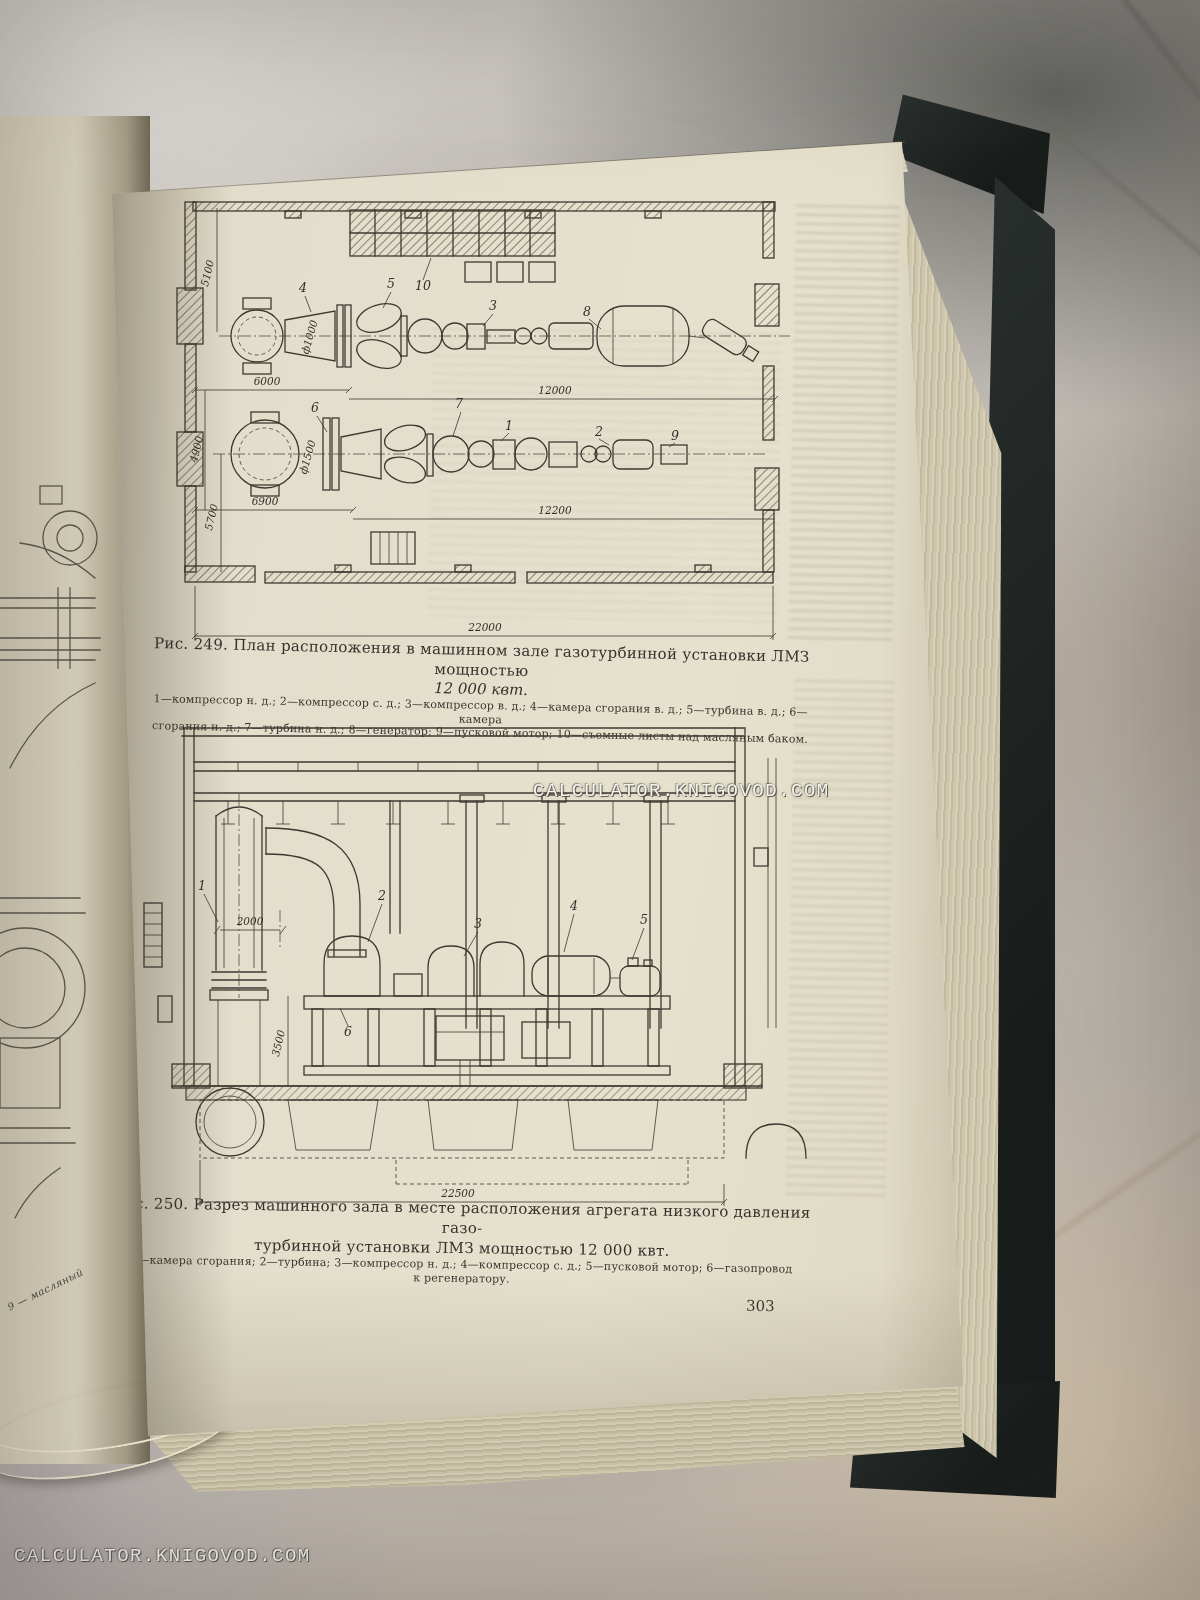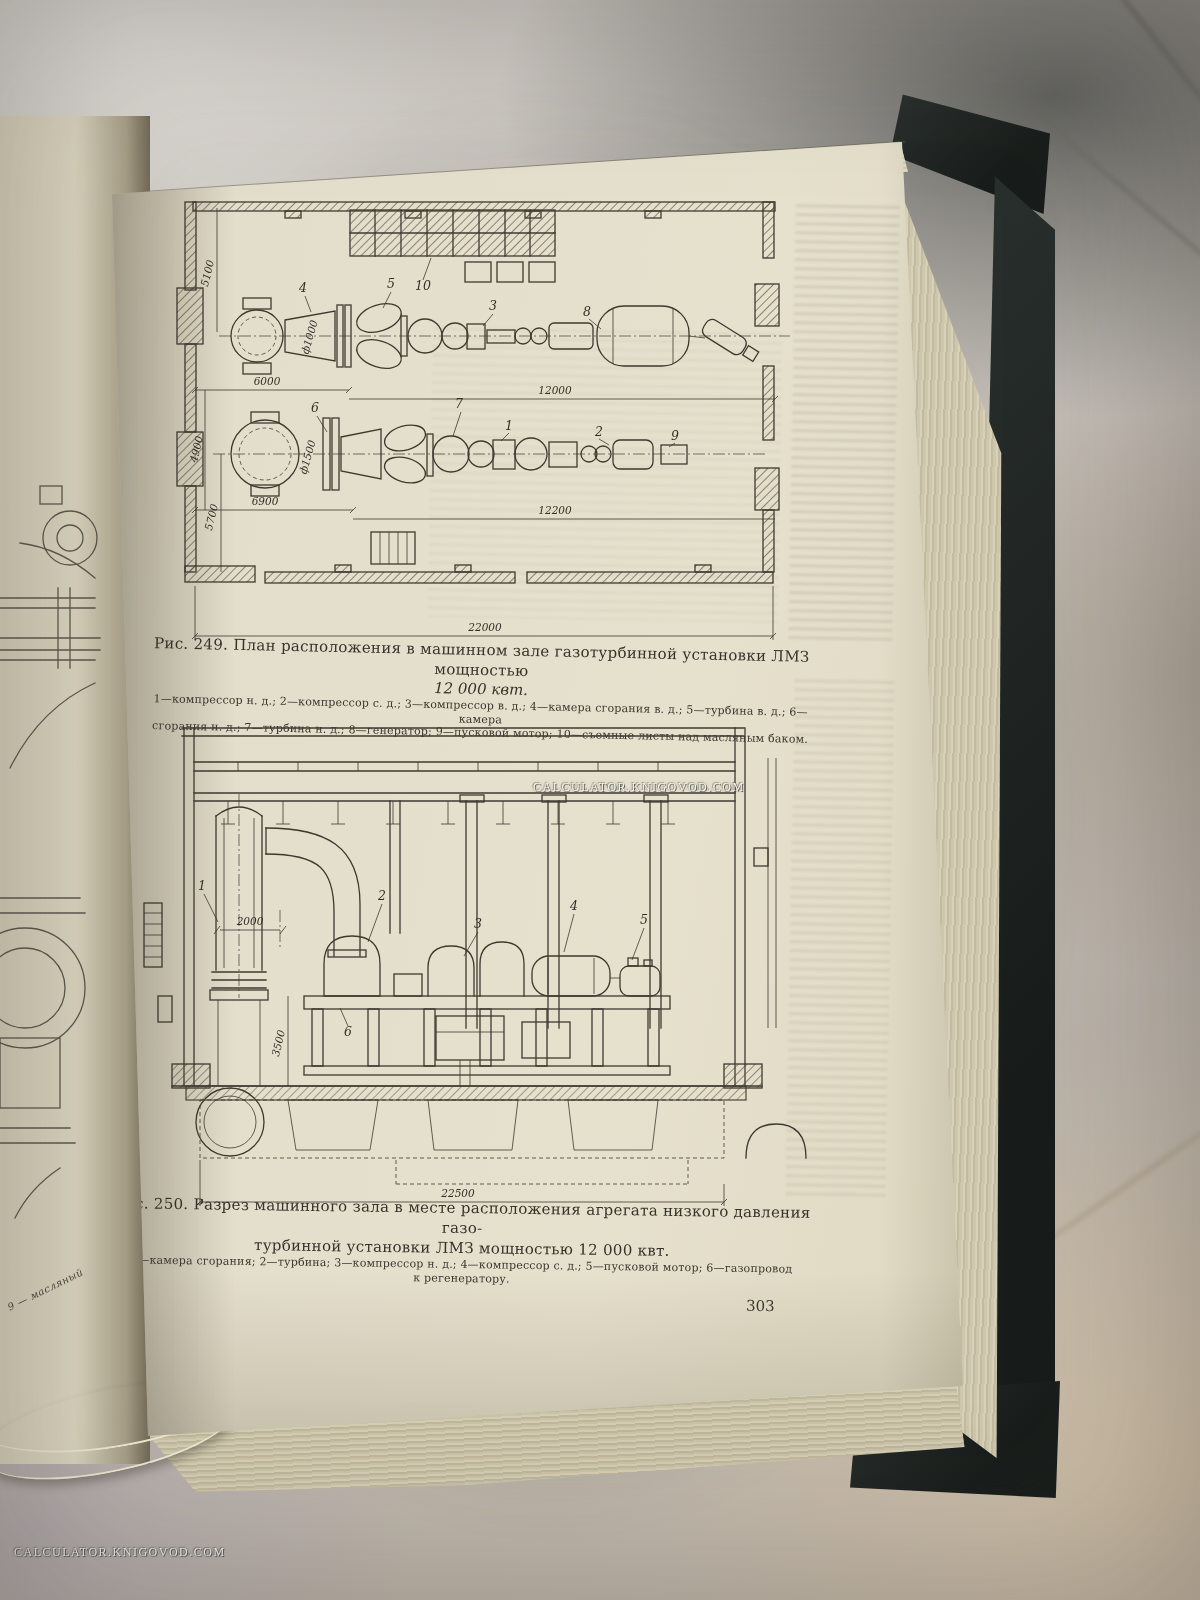--- a/index.html
+++ b/index.html
@@ -67,21 +67,21 @@
   svg .w2{fill:url(#h2);stroke:#3e3930;stroke-width:1.3;}
   svg text{font-family:"DejaVu Serif",serif;font-style:italic;fill:#332f28;}
   svg .dim{font-size:10.5px;}
   svg .it{font-size:12.5px;}
   .cap249{position:absolute;left:150px;top:640px;width:662px;text-align:center;transform:rotate(1.2deg);color:#35312b;}
   .cap250{position:absolute;left:112px;top:1198px;width:700px;text-align:center;transform:rotate(0.8deg);color:#35312b;}
   .cap-l{font-size:15px;line-height:20px;letter-spacing:.3px;}
   .cap-l2{font-size:15px;line-height:19px;font-style:italic;}
   .leg{font-size:11px;line-height:13.5px;letter-spacing:.2px;color:#3a362f;}
   .pagenum{position:absolute;left:746px;top:1297px;font-size:15px;color:#3a362f;transform:rotate(1deg);}
-  .wm{position:absolute;font-family:Liberation Serif, serif;font-size:12px;letter-spacing:1.5px;
+  .wm{position:absolute;font-family:Liberation Mono, monospace;font-size:19px;letter-spacing:1.5px;
     color:#f4f3ee;text-shadow:1px 1px 0 rgba(55,55,50,.7),-1px -1px 0 rgba(55,55,50,.35),0 0 3px rgba(40,40,38,.5);}
   .wm-mid{left:533px;top:780px;}
   .wm-bot{left:14px;top:1545px;}
   .scene::after{content:"";position:absolute;inset:0;pointer-events:none;
     box-shadow:inset 0 0 180px rgba(60,55,48,.35);}
 </style>
 </head>
 <body>
 
 <div class="scene">

